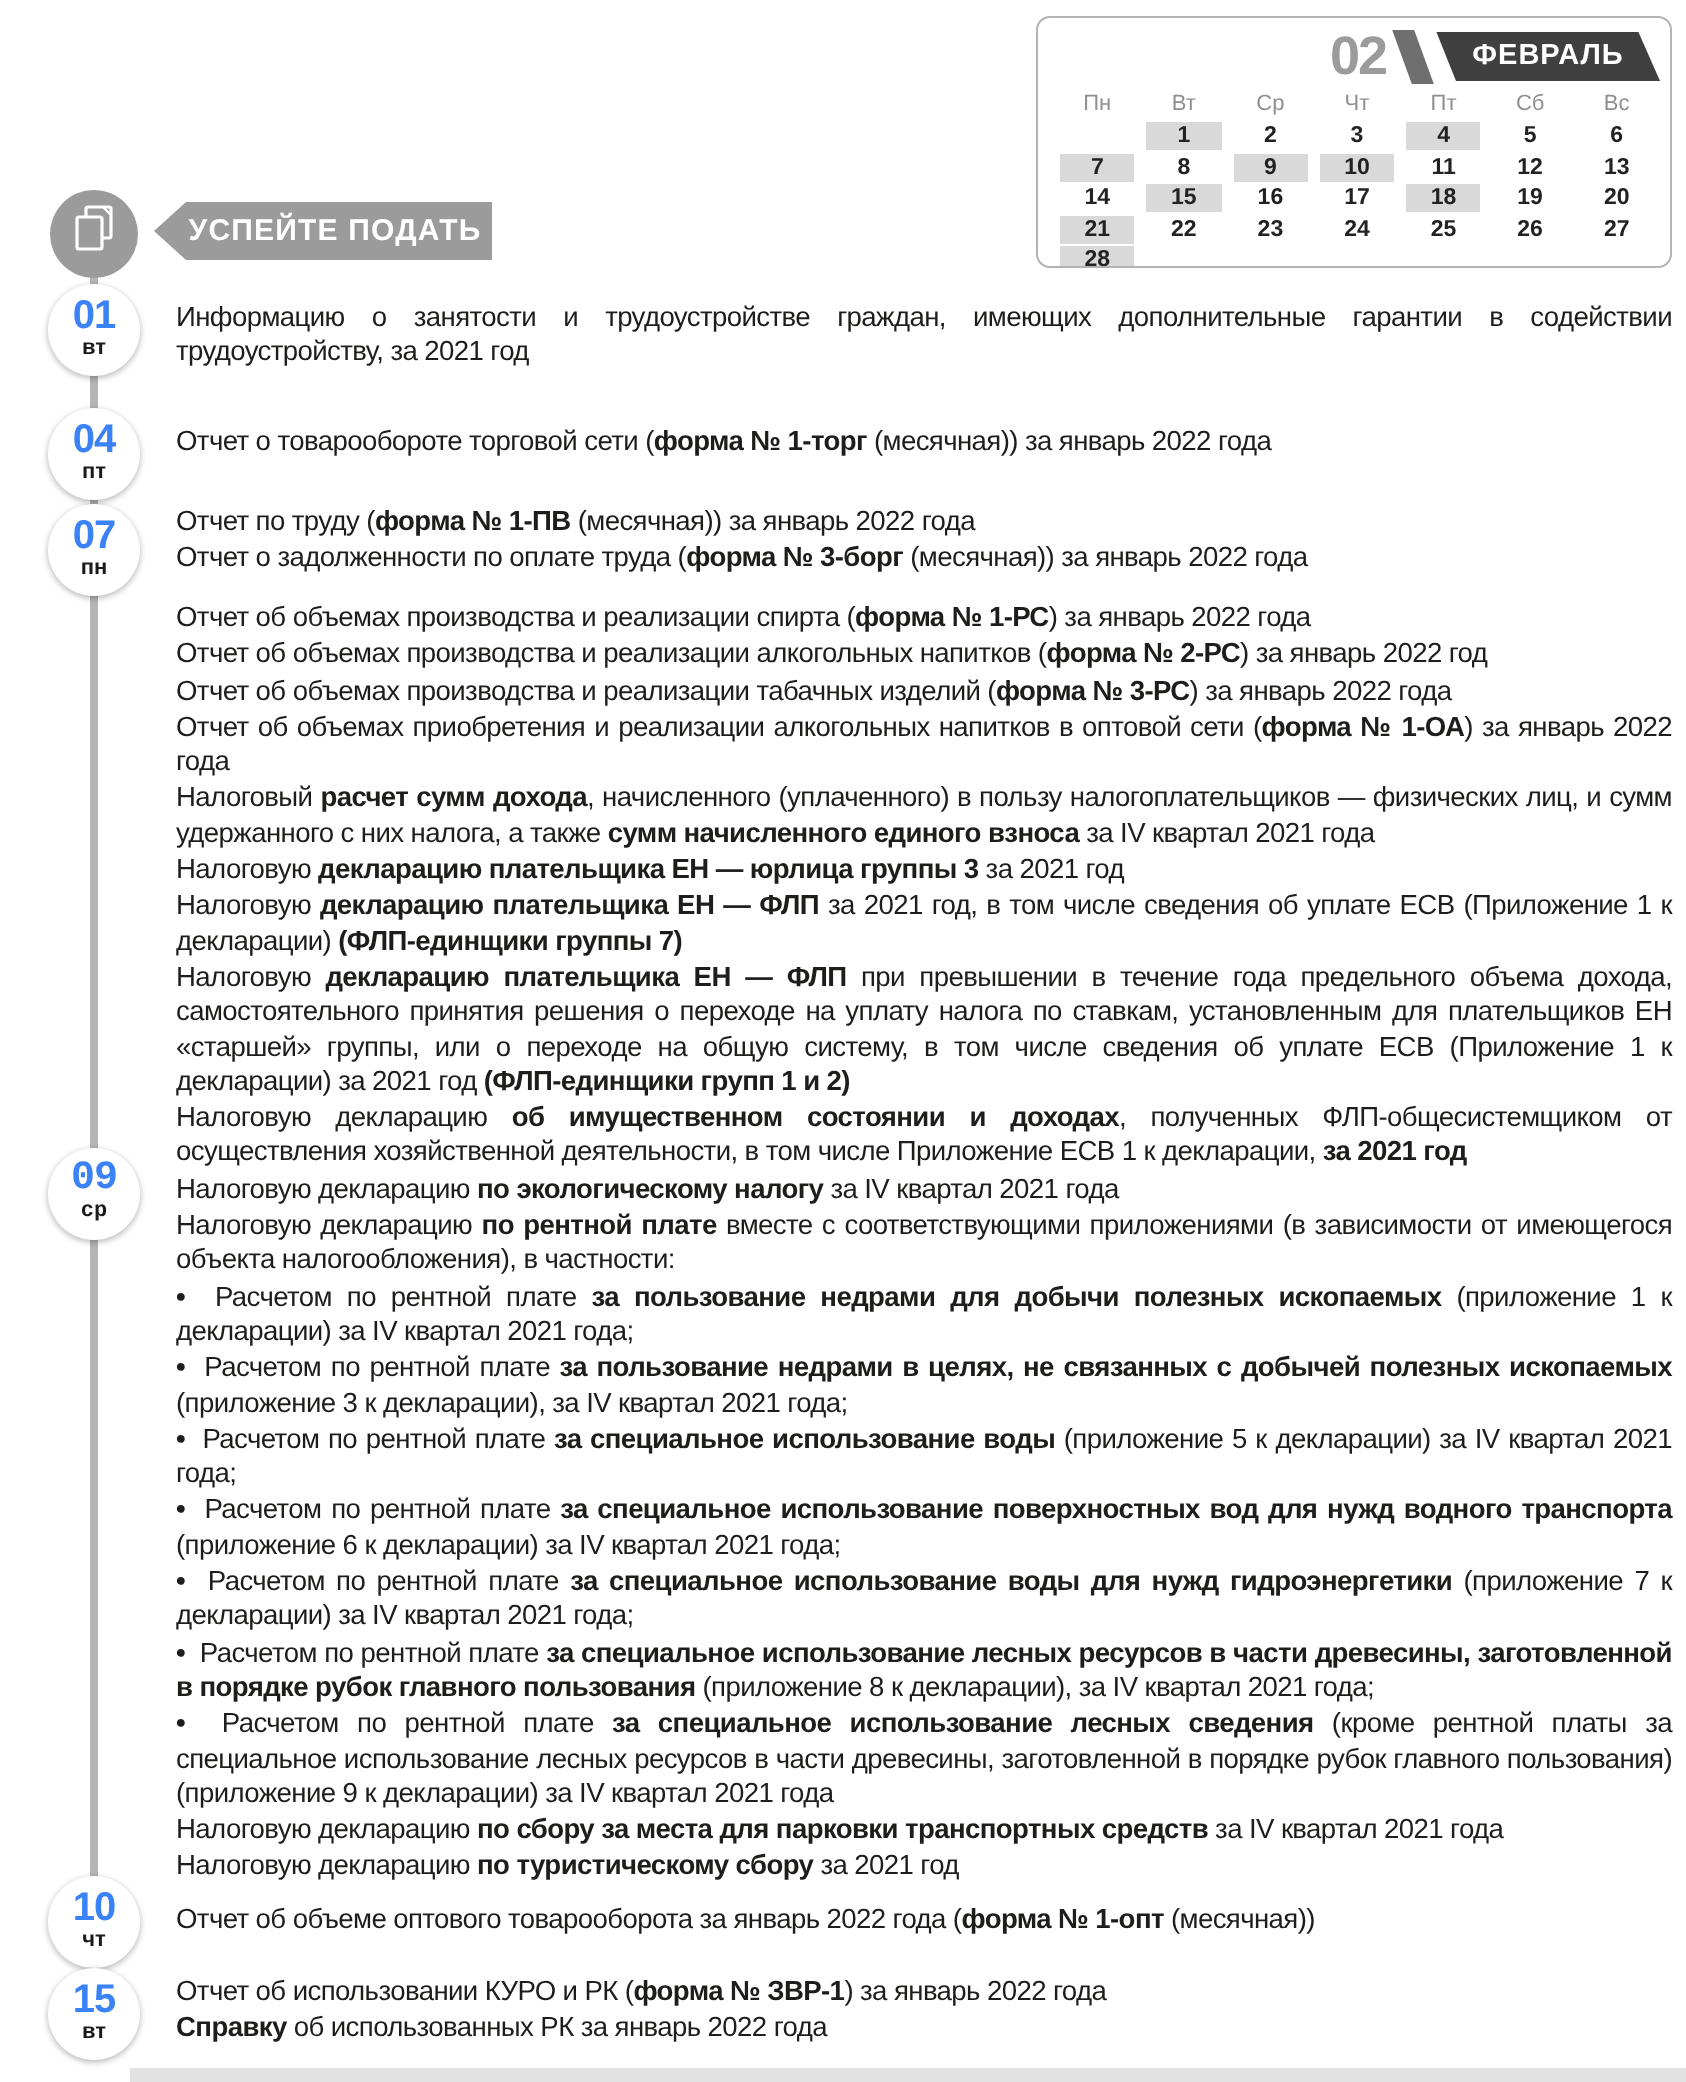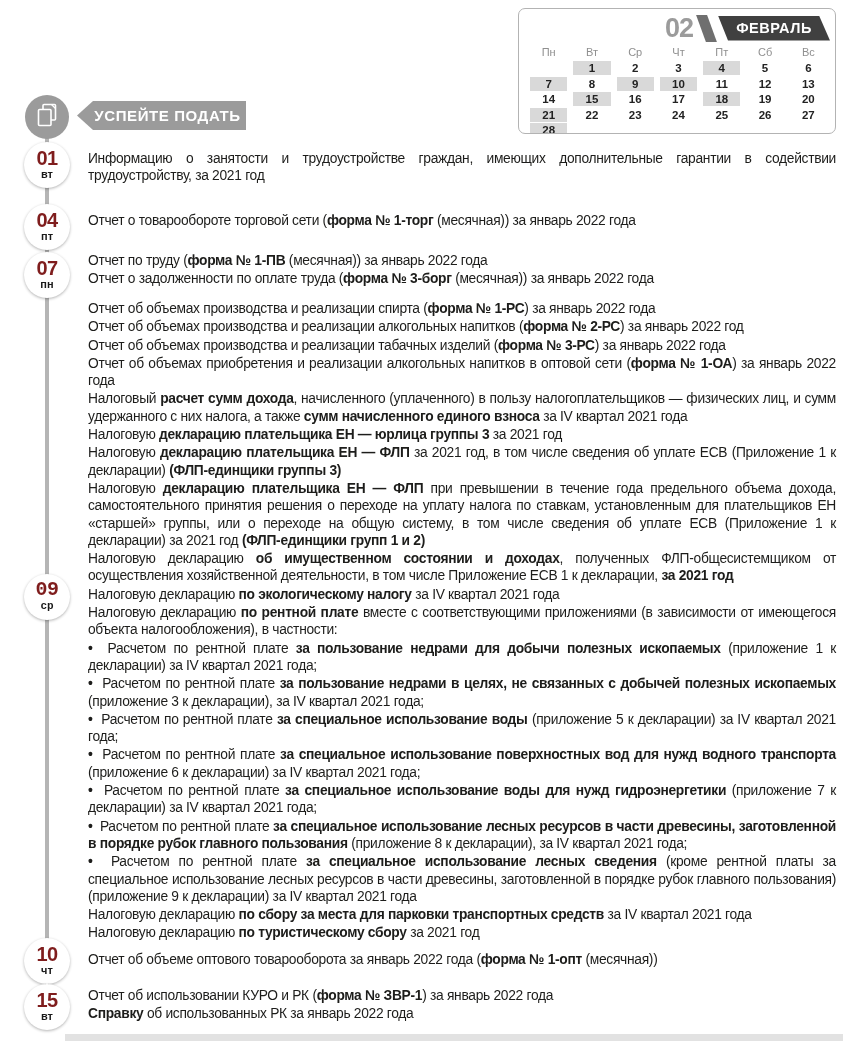--- a/index.html
+++ b/index.html
@@ -16,21 +16,21 @@
   .ribbon{
     position:absolute;left:77px;top:101px;height:29px;width:169px;background:#9b9b9b;
     clip-path:polygon(0 50%,16px 0,100% 0,100% 100%,16px 100%);
     color:#fff;font-weight:700;font-size:15px;letter-spacing:.6px;
     display:flex;align-items:center;justify-content:center;padding-left:12px;box-sizing:border-box;
   }
   .date-circle{
     position:absolute;left:24px;width:46px;height:46px;border-radius:50%;background:#fff;
     box-shadow:0 1px 3px rgba(0,0,0,.3);text-align:center;z-index:2;
   }
-  .dc-day{display:block;font-size:20px;font-weight:700;line-height:22px;margin-top:5px;letter-spacing:-.5px;color:#7f1d1d;}
+  .dc-day{display:block;font-size:20px;font-weight:700;line-height:22px;margin-top:5px;letter-spacing:-.5px;color:#3b82f6;}
   .dc-wd{display:block;font-size:11px;font-weight:700;line-height:11px;color:#1a1a1a;}
   .entries{position:absolute;left:88px;width:748px;text-align:justify;}
   .entry{margin:0 0 1px;font-size:13.8px;line-height:17.3px;letter-spacing:-.3px;}
   .entry b{font-weight:700;}
   .bullet-dot{font-weight:700;}
   
   .cal-card{
     position:absolute;left:496px;top:8px;width:318px;height:126px;background:#fff;
     border:1.5px solid #b3b3b3;border-radius:7px;box-sizing:border-box;overflow:hidden;margin-left:22px;
   }
@@ -153,21 +153,21 @@
       <span class="dc-day">09</span>
       <span class="dc-wd">ср</span>
     </div>
     <div class="entries" style="top: 300px;">
       <p class="entry"><span>Отчет об объемах производства и реализации спирта (</span><b>форма № 1-РС</b><span>) за январь 2022 года</span></p>
       <p class="entry"><span>Отчет об объемах производства и реализации алкогольных напитков (</span><b>форма № 2-РС</b><span>) за январь 2022 год</span></p>
       <p class="entry"><span>Отчет об объемах производства и реализации табачных изделий (</span><b>форма № 3-РС</b><span>) за январь 2022 года</span></p>
       <p class="entry"><span>Отчет об объемах приобретения и реализации алкогольных напитков в оптовой сети (</span><b>форма № 1-ОА</b><span>) за январь 2022 года</span></p>
       <p class="entry"><span>Налоговый </span><b>расчет сумм дохода</b><span>, начисленного (уплаченного) в пользу налогоплательщиков — физических лиц, и сумм удержанного с них налога, а также </span><b>сумм начисленного единого взноса</b><span> за IV квартал 2021 года</span></p>
       <p class="entry"><span>Налоговую </span><b>декларацию плательщика ЕН — юрлица группы 3</b><span> за 2021 год</span></p>
-      <p class="entry"><span>Налоговую </span><b>декларацию плательщика ЕН — ФЛП</b><span> за 2021 год, в том числе сведения об уплате ЕСВ (Приложение 1 к декларации) </span><b>(ФЛП-единщики группы 3)</b></p>
+      <p class="entry"><span>Налоговую </span><b>декларацию плательщика ЕН — ФЛП</b><span> за 2021 год, в том числе сведения об уплате ЕСВ (Приложение 1 к декларации) </span><b>(ФЛП-единщики группы 7)</b></p>
       <p class="entry"><span>Налоговую </span><b>декларацию плательщика ЕН — ФЛП</b><span> при превышении в течение года предельного объема дохода, самостоятельного принятия решения о переходе на уплату налога по ставкам, установленным для плательщиков ЕН «старшей» группы, или о переходе на общую систему, в том числе сведения об уплате ЕСВ (Приложение 1 к декларации) за 2021 год </span><b>(ФЛП-единщики групп 1 и 2)</b></p>
       <p class="entry"><span>Налоговую декларацию </span><b>об имущественном состоянии и доходах</b><span>, полученных ФЛП-общесистемщиком от осуществления хозяйственной деятельности, в том числе Приложение ЕСВ 1 к декларации, </span><b>за 2021 год</b></p>
       <p class="entry"><span>Налоговую декларацию </span><b>по экологическому налогу</b><span> за IV квартал 2021 года</span></p>
       <p class="entry"><span>Налоговую декларацию </span><b>по рентной плате</b><span> вместе с соответствующими приложениями (в зависимости от имеющегося объекта налогообложения), в частности:</span></p>
       <p class="entry"><span class="bullet-dot">•&nbsp;&nbsp;</span><span>Расчетом по рентной плате </span><b>за пользование недрами для добычи полезных ископаемых</b><span> (приложение 1 к декларации) за IV квартал 2021 года;</span></p>
       <p class="entry"><span class="bullet-dot">•&nbsp;&nbsp;</span><span>Расчетом по рентной плате </span><b>за пользование недрами в целях, не связанных с добычей полезных ископаемых</b><span> (приложение 3 к декларации), за IV квартал 2021 года;</span></p>
       <p class="entry"><span class="bullet-dot">•&nbsp;&nbsp;</span><span>Расчетом по рентной плате </span><b>за специальное использование воды</b><span> (приложение 5 к декларации) за IV квартал 2021 года;</span></p>
       <p class="entry"><span class="bullet-dot">•&nbsp;&nbsp;</span><span>Расчетом по рентной плате </span><b>за специальное использование поверхностных вод для нужд водного транспорта</b><span> (приложение 6 к декларации) за IV квартал 2021 года;</span></p>
       <p class="entry"><span class="bullet-dot">•&nbsp;&nbsp;</span><span>Расчетом по рентной плате </span><b>за специальное использование воды для нужд гидроэнергетики</b><span> (приложение 7 к декларации) за IV квартал 2021 года;</span></p>
       <p class="entry"><span class="bullet-dot">•&nbsp;&nbsp;</span><span>Расчетом по рентной плате </span><b>за специальное использование лесных ресурсов в части древесины, заготовленной в порядке рубок главного пользования</b><span> (приложение 8 к декларации), за IV квартал 2021 года;</span></p>

